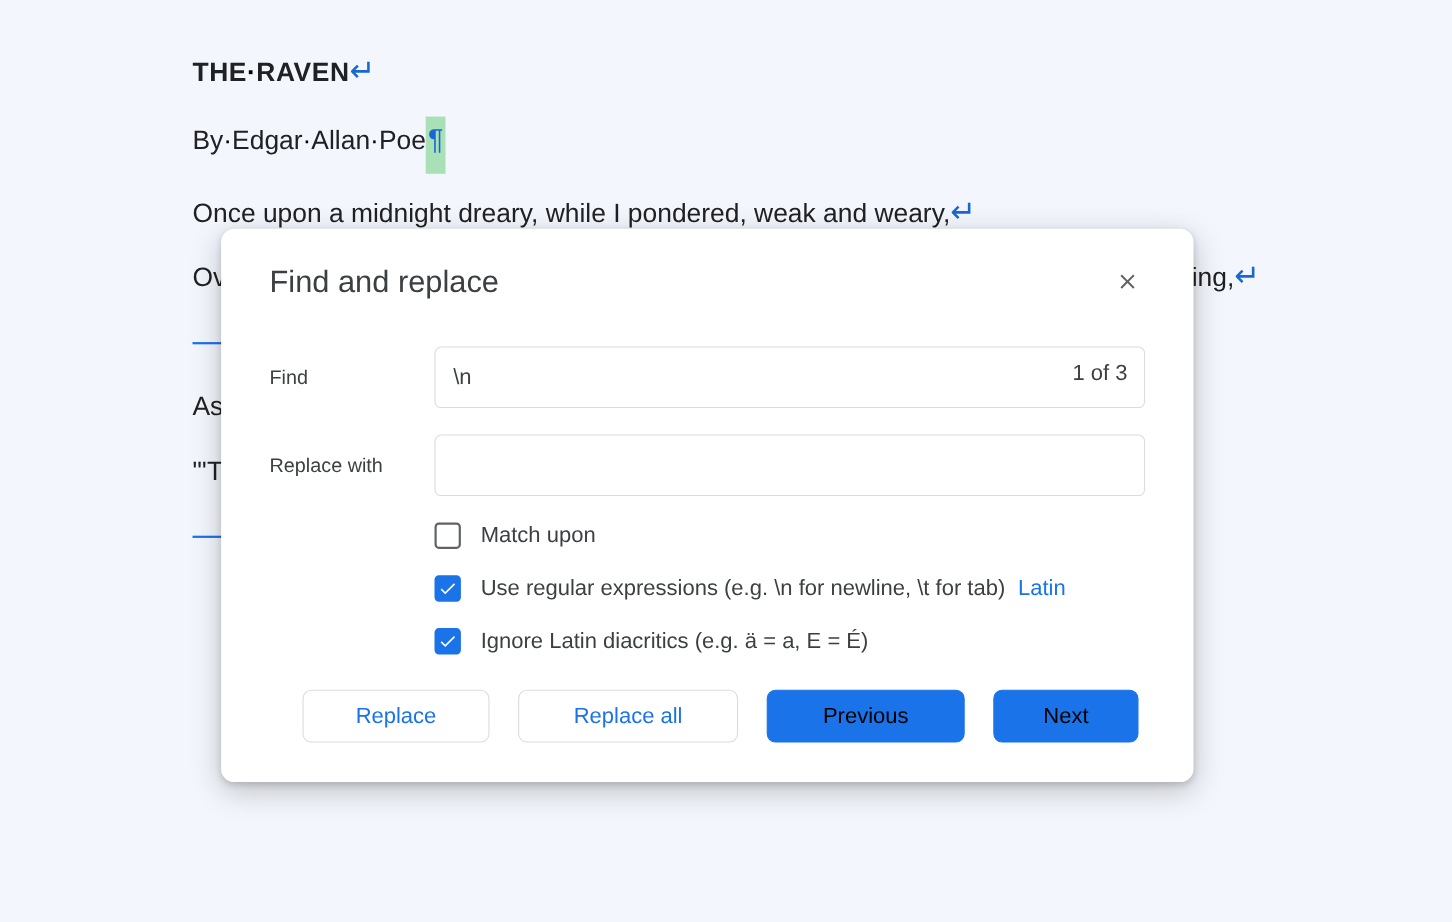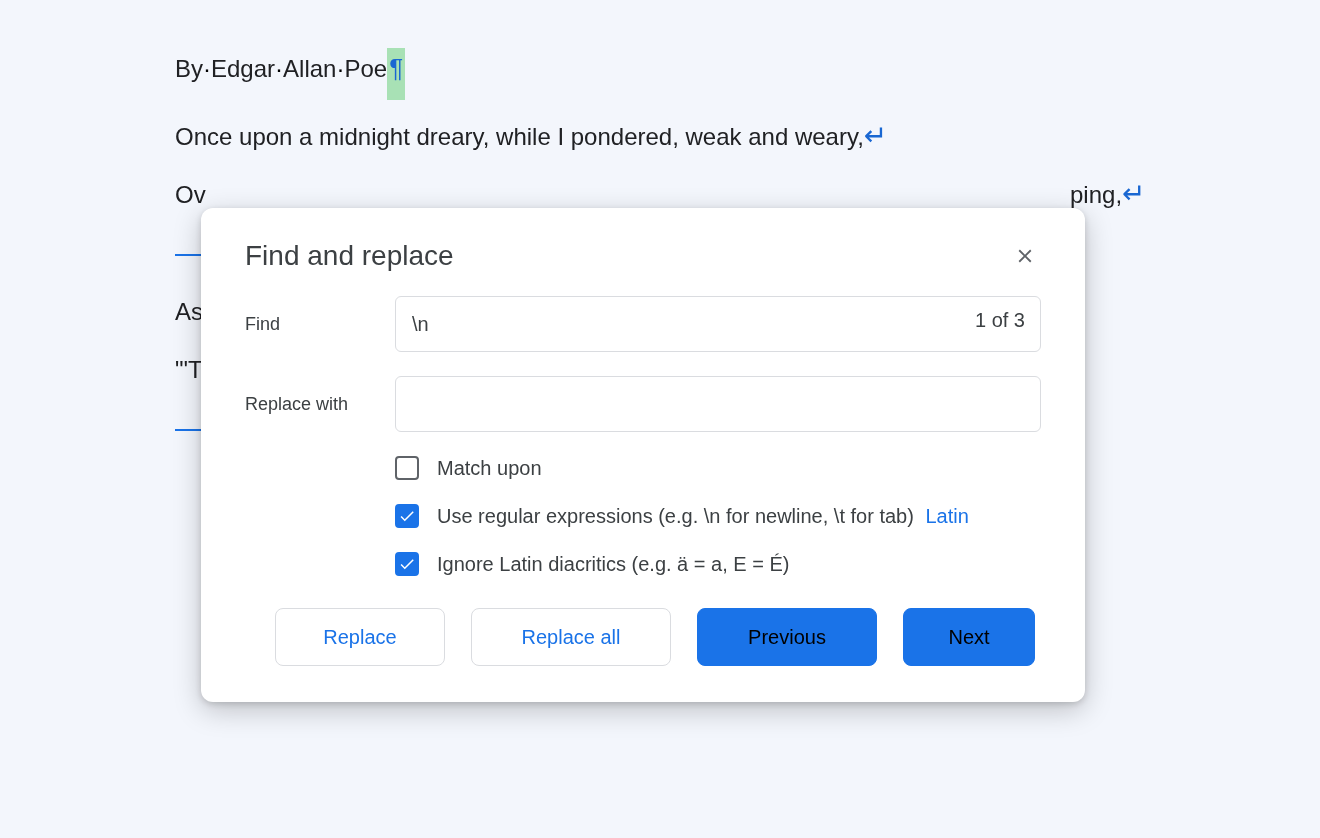--- a/index.html
+++ b/index.html
@@ -68,21 +68,21 @@
     width: 884px;
     background: #fff;
     border-radius: 12px;
     box-shadow: 0 2px 6px rgba(0,0,0,0.15), 0 8px 28px rgba(0,0,0,0.22);
     padding: 32px 44px 36px 44px;
   }
   .dialog-header {
     display: flex;
     align-items: center;
     justify-content: space-between;
-    margin-bottom: 24px;
+    margin-bottom: 43px;
   }
   .dialog-title {
     font-size: 28px;
     color: #3c4043;
     font-weight: 400;
     font-family: "Google Sans", Arial, sans-serif;
   }
   .close-btn {
     width: 32px;
     height: 32px;
@@ -169,21 +169,21 @@
   }
 
   .dialog-buttons {
     display: flex;
     gap: 26px;
     margin-top: 32px;
     justify-content: flex-start;
     padding-left: 30px;
   }
   .btn {
-    height: 58px;
+    height: 48px;
     border-radius: 8px;
     font-size: 20px;
     font-weight: 500;
     padding: 0 28px;
     cursor: pointer;
     display: inline-flex;
     align-items: center;
     justify-content: center;
     font-family: "Google Sans", Arial, sans-serif;
   }
@@ -199,20 +199,23 @@
   }
   .btn-replace { width: 170px; }
   .btn-replace-all { width: 200px; }
   .btn-prev { width: 180px; }
   .btn-next { width: 132px; }
 </style>
 </head>
 <body>
 
 <div class="doc">
+  <div class="doc-line doc-title">
+    <span>THE</span><span class="dot-sep">·</span><span>RAVEN</span><span class="newline-mark">↵</span>
+  </div>
   <div class="doc-line">
     <span>By</span><span class="dot-sep">·</span><span>Edgar</span><span class="dot-sep">·</span><span>Allan</span><span class="dot-sep">·</span><span>Poe</span><span class="hl"><span class="pilcrow">¶</span></span>
   </div>
   <div class="doc-line" style="margin-top:28px;">
     <span>Once upon a midnight dreary, while I pondered, weak and weary,</span><span class="newline-mark">↵</span>
   </div>
   <div class="doc-line" style="position:relative;">
     <span>Ov</span>
     <span style="position:absolute; left:895px; top:0;"><span>ping,</span><span class="newline-mark">↵</span></span>
   </div>

